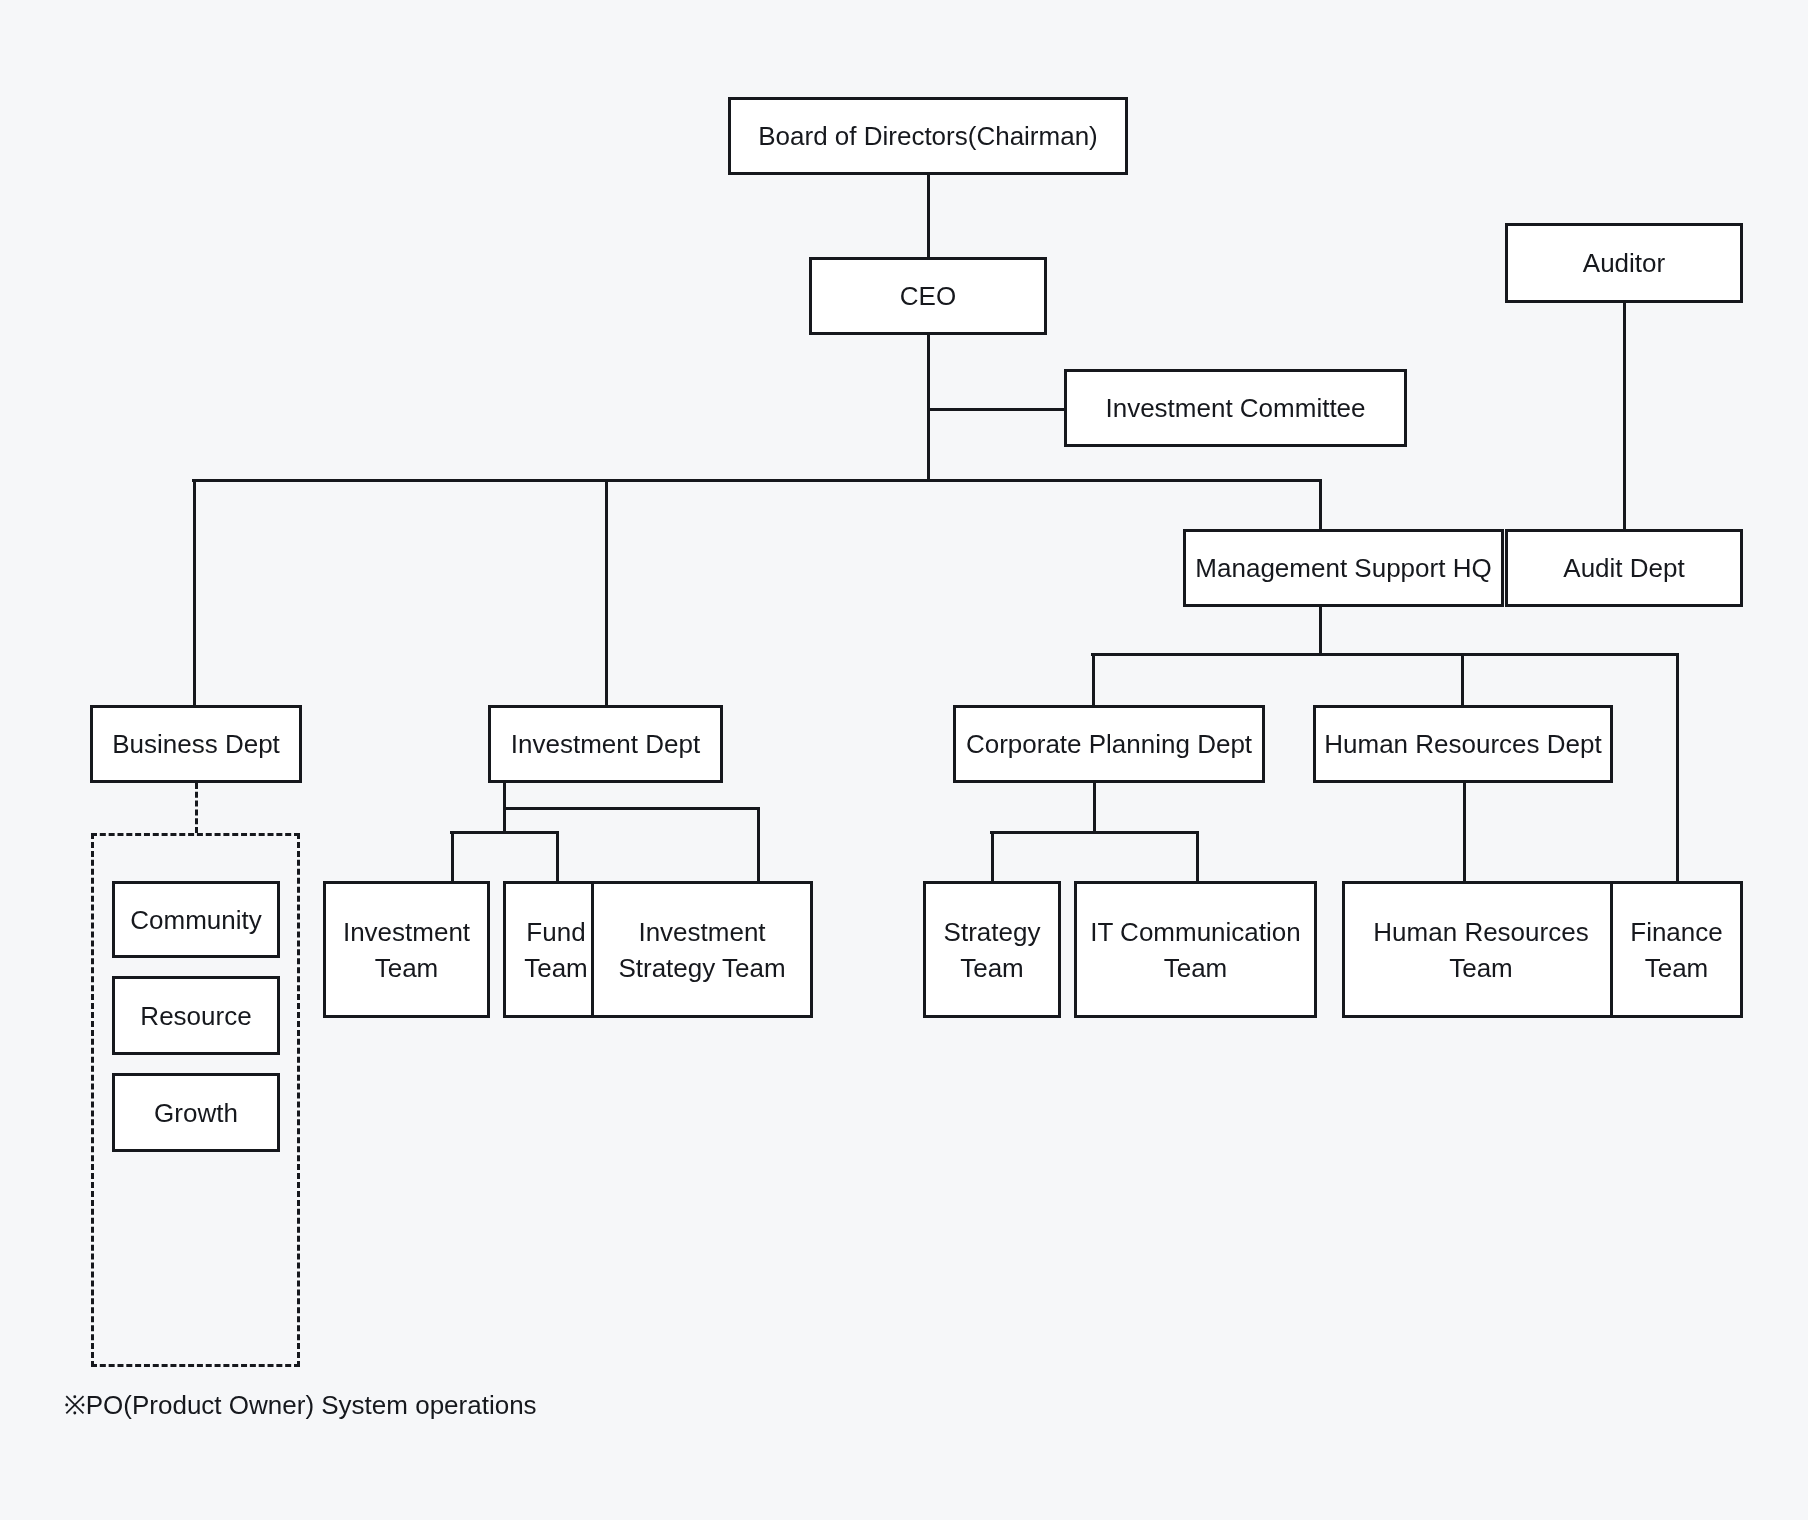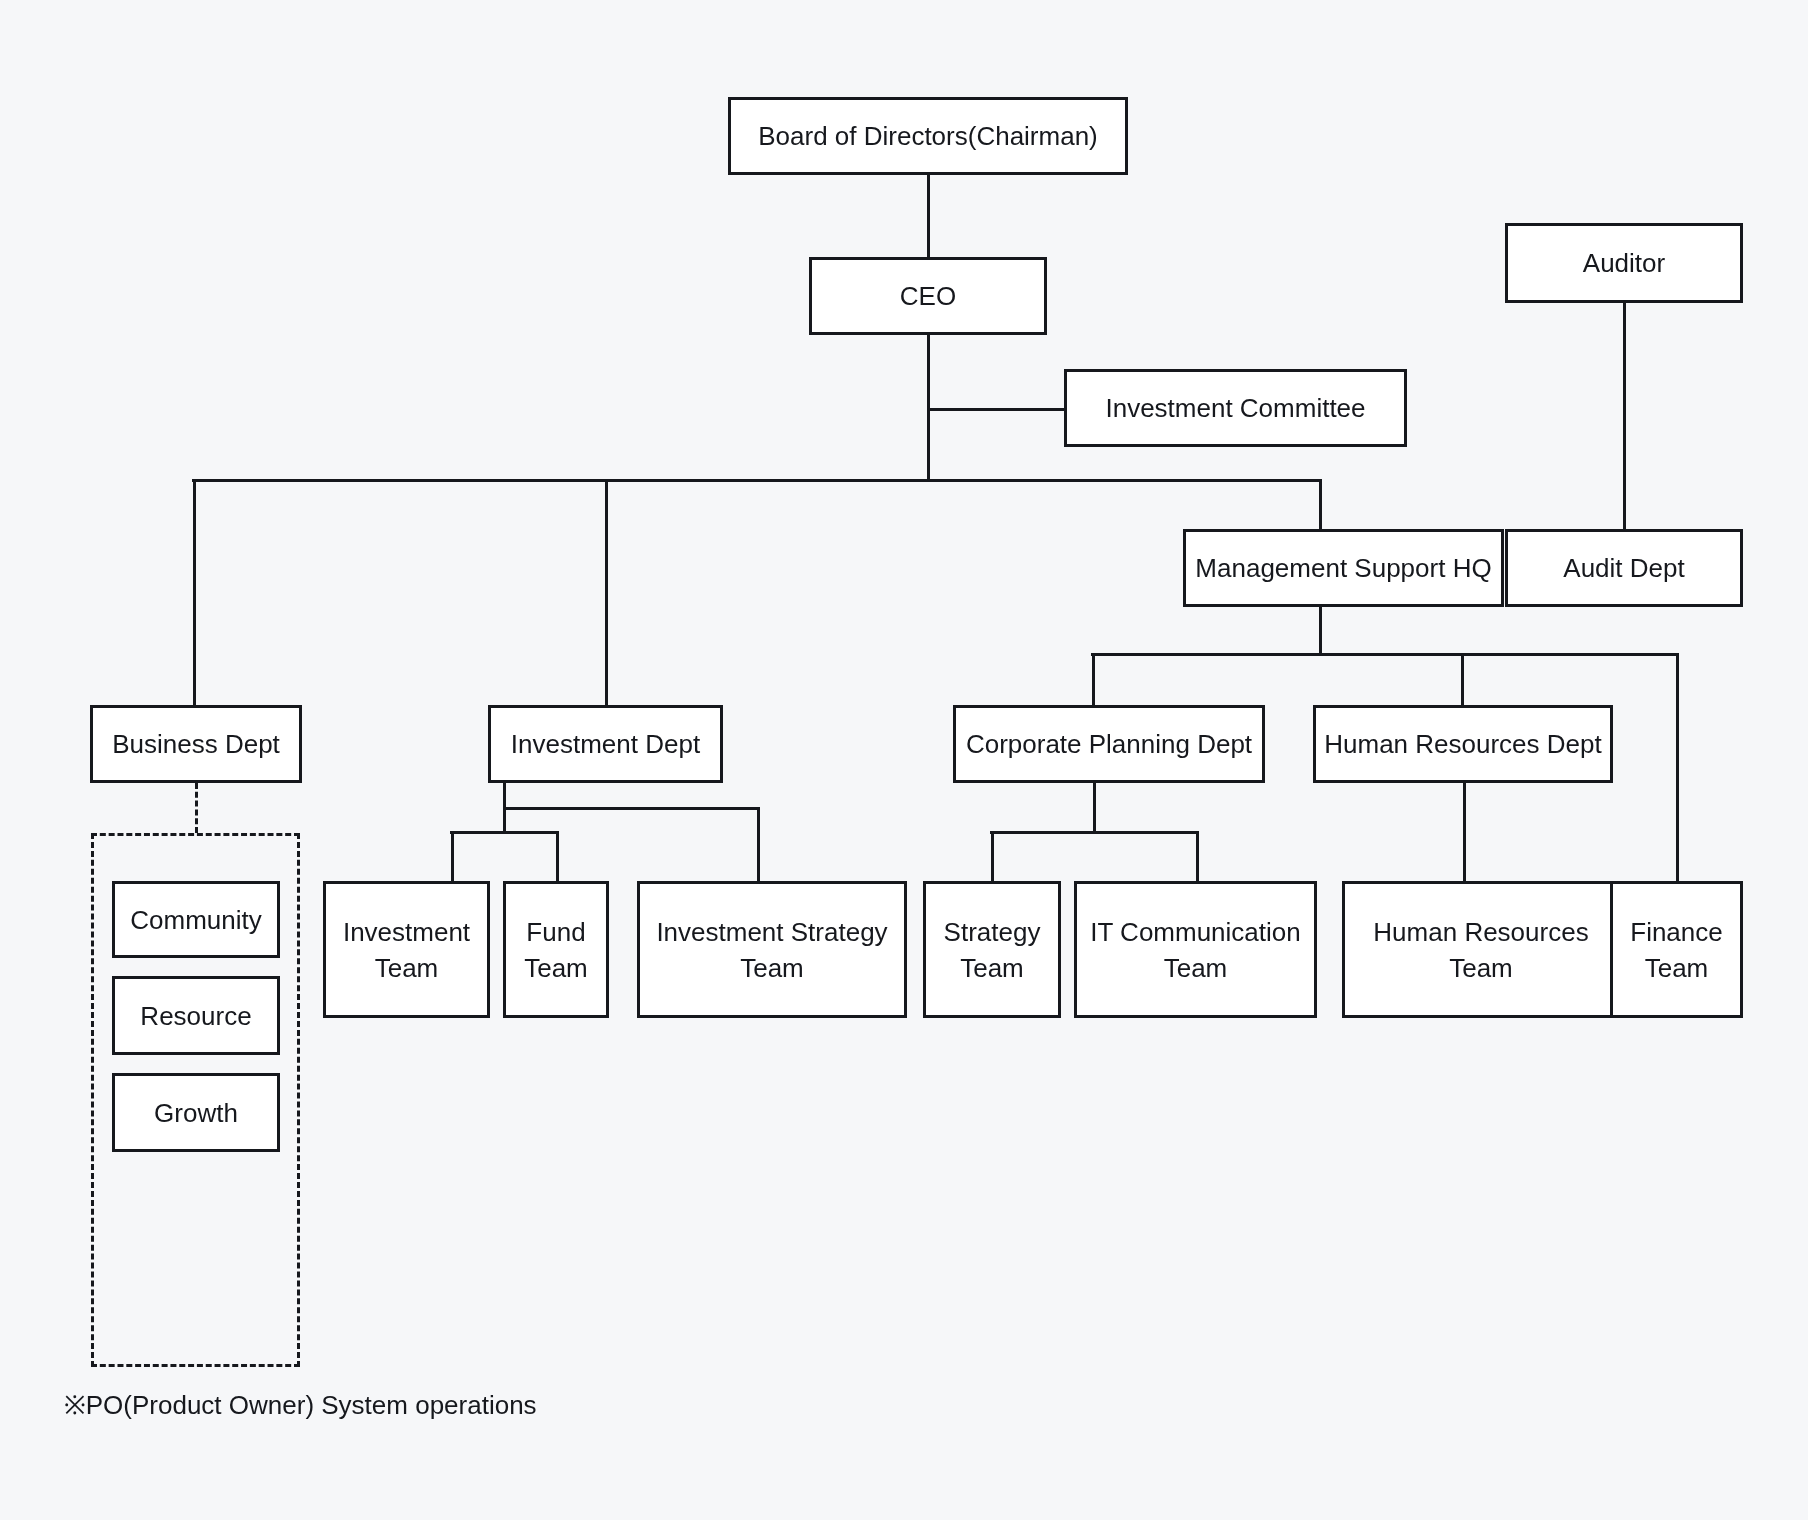--- a/index.html
+++ b/index.html
@@ -96,18 +96,18 @@
     <div class="node" style="left: 90px; top: 705px; width: 212px; height: 78px; text-align: right;">Business Dept</div>
     <div class="node" style="left: 488px; top: 705px; width: 235px; height: 78px;">Investment Dept</div>
     <div class="node" style="left: 937px; top: 705px; width: 312px; height: 78px; margin-left: 16px;">Corporate Planning Dept</div>
     <div class="node" style="left: 1313px; top: 705px; width: 300px; height: 78px;">Human Resources Dept</div>
     <div class="node group-dashed" style="left: 91px; top: 833px; width: 209px; height: 534px;"></div>
     <div class="node" style="left: 112px; top: 881px; width: 168px; height: 77px;">Community</div>
     <div class="node" style="left: 112px; top: 976px; width: 168px; height: 79px;">Resource</div>
     <div class="node" style="left: 112px; top: 1073px; width: 168px; height: 79px;">Growth</div>
     <div class="node wrap" style="left: 323px; top: 881px; width: 167px; height: 137px;">Investment Team</div>
     <div class="node wrap" style="left: 503px; top: 881px; width: 106px; height: 137px;">Fund Team</div>
-    <div class="node wrap" style="left: 637px; top: 881px; width: 270px; height: 137px;">Investment Strategy Team</div>
+    <div class="node wrap" style="left: 591px; top: 881px; width: 222px; height: 137px;">Investment Strategy Team</div>
     <div class="node wrap" style="left: 923px; top: 881px; width: 138px; height: 137px;">Strategy Team</div>
     <div class="node wrap" style="left: 1074px; top: 881px; width: 243px; height: 137px;">IT Communication Team</div>
     <div class="node wrap" style="left: 1342px; top: 881px; width: 272px; height: 137px; padding-left: 12px;">Human Resources Team</div>
     <div class="node wrap" style="left: 1610px; top: 881px; width: 133px; height: 137px;">Finance Team</div>
   </div>
 
 </body></html>

